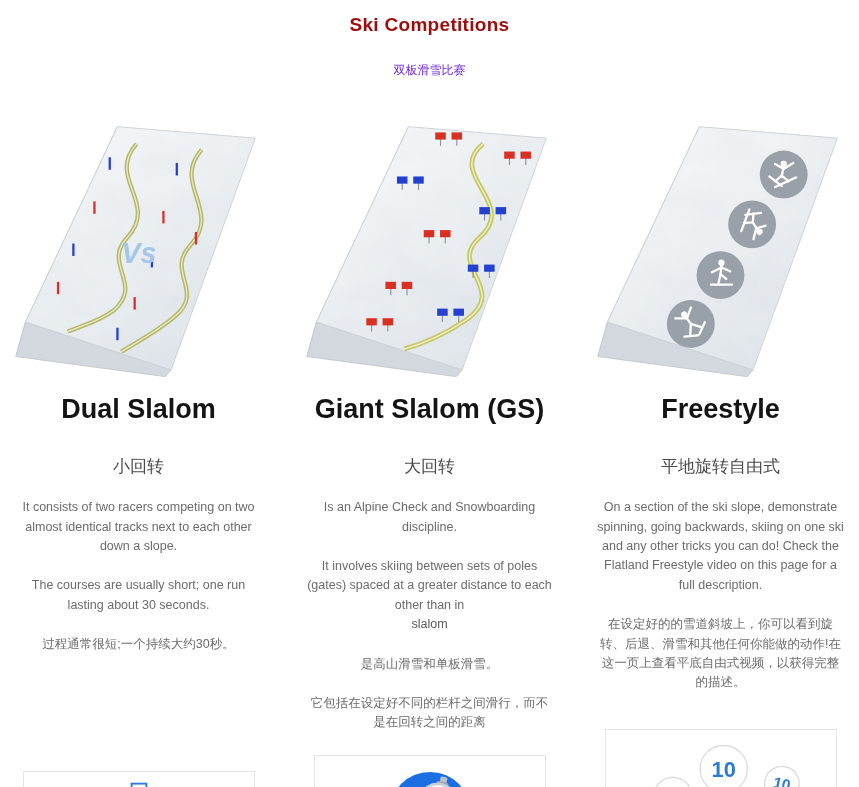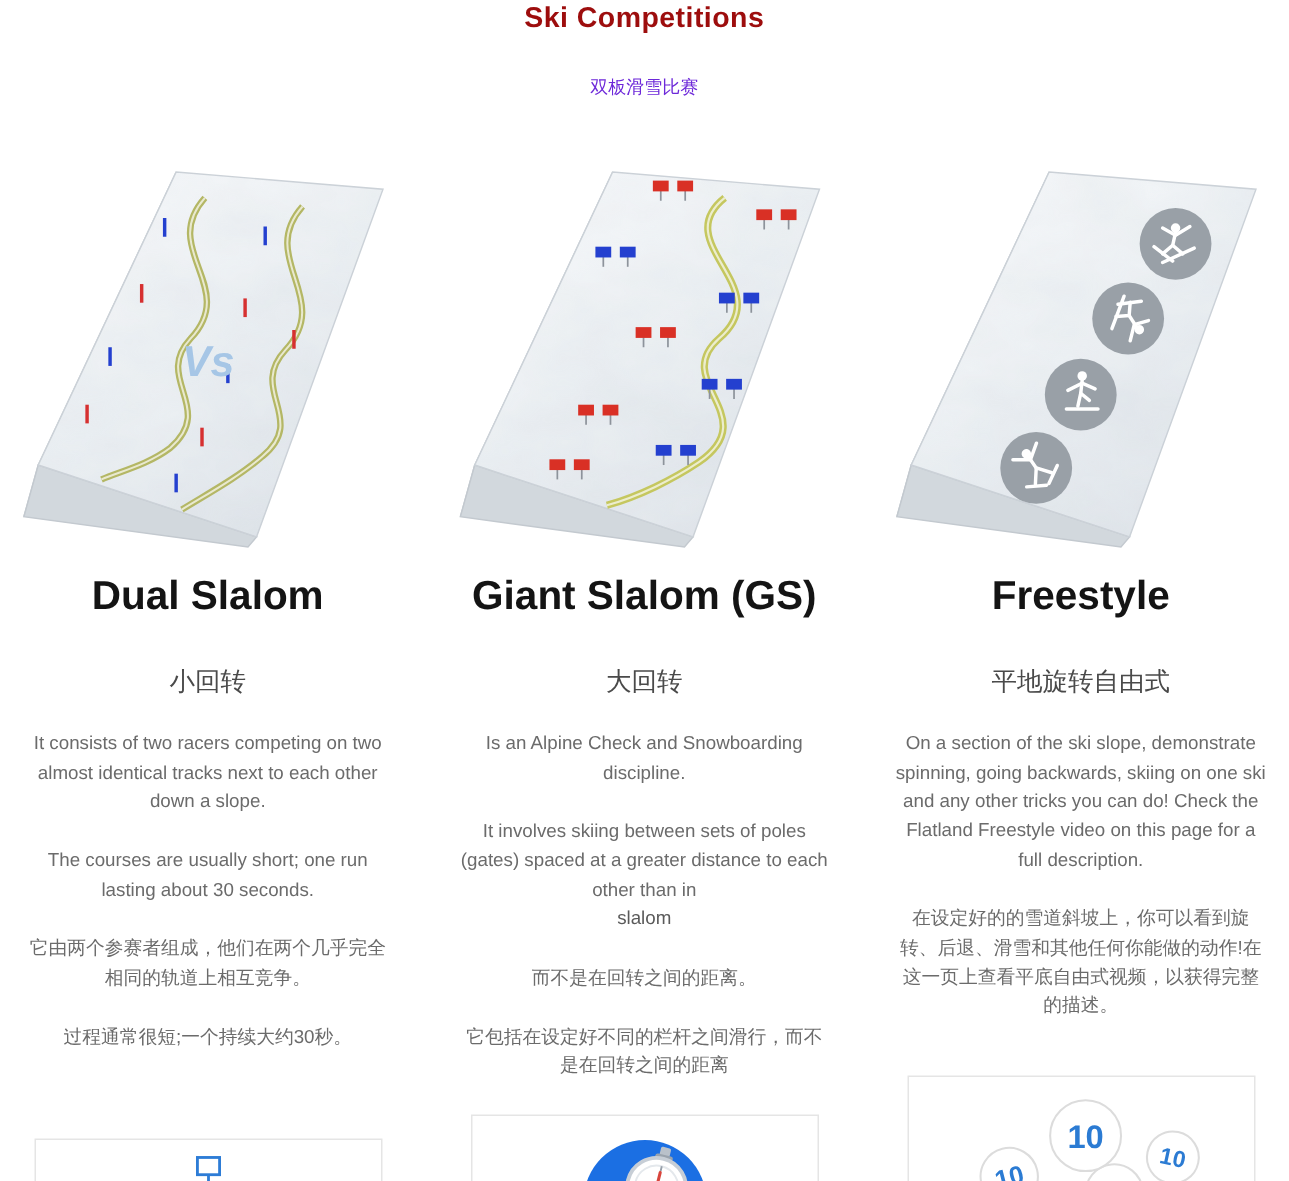--- a/index.html
+++ b/index.html
@@ -1,21 +1,21 @@
 <!DOCTYPE html>
 <html><head>
 <meta charset="utf-8">
 <style>
   * { box-sizing: border-box; margin: 0; padding: 0; }
   html, body { background: #ffffff; }
   body {
     width: 859px; min-height: 787px; margin: 0 auto;
     font-family: "Liberation Sans", sans-serif; color: #222;
   }
-  .header { text-align: center; padding-top: 2px; }
+  .header { text-align: center; padding-top: 14px; }
   .page-title { color: #9d0d0d; font-size: 19px; font-weight: bold; letter-spacing: .3px; }
   .page-subtitle { margin-top: 26px; font-size: 12px; color: #6d28d9; }
 
   .columns {
     display: grid; grid-template-columns: repeat(3, 1fr);
     column-gap: 42px; padding: 0 14px; margin-top: 40px; align-items: stretch;
   }
   .column { display: flex; flex-direction: column; align-items: center; text-align: center; }
 
   .slope-figure { width: 100%; max-width: 256px; }
@@ -94,21 +94,20 @@
           </g>
         </g>
         <text x="112" y="150" font-size="30" font-weight="bold" font-style="italic" fill="#a6c6e6">Vs</text>
       </svg>
     </div>
     <h2 class="col-heading">Dual Slalom</h2>
     <div class="sub-zh">小回转</div>
     <div class="col-text">
       <p>It consists of two racers competing on two almost identical tracks next to each other down a slope.</p>
       <p>The courses are usually short; one run lasting about 30 seconds.</p>
-      <p>它由两个参赛者组成，他们在两个几乎完全相同的轨道上相互竞争。</p>
       <p>过程通常很短;一个持续大约30秒。</p>
     </div>
     <div class="footer-figure">
       <div class="footer-box">
         <svg class="footer-icon" width="140" height="78" viewBox="0 0 170 95">
           <g stroke="#2d7cd6" stroke-width="2.3" fill="none">
             <rect x="76" y="2" width="18" height="14"></rect>
             <path d="M 85 16 L 85 27 M 45 27 L 125 27 M 45 27 L 45 35 M 125 27 L 125 35"></path>
             <rect x="36" y="35" width="18" height="14"></rect>
             <rect x="116" y="35" width="18" height="14"></rect>
@@ -209,21 +208,21 @@
               <rect x="17" width="11" height="7.5" fill="#d93025"></rect>
             </g>
         </g>
       </svg>
     </div>
     <h2 class="col-heading">Giant Slalom (GS)</h2>
     <div class="sub-zh">大回转</div>
     <div class="col-text">
       <p>Is an Alpine Check and Snowboarding discipline.</p>
       <p><span>It involves skiing between sets of poles (gates) spaced at a greater distance to each other than in</span><strong class="bold-line">slalom</strong></p>
-      <p>而不是在回转之间的距离。</p>
+      <p>是高山滑雪和单板滑雪。</p>
       <p>它包括在设定好不同的栏杆之间滑行，而不是在回转之间的距离</p>
     </div>
     <div class="footer-figure">
       <div class="footer-box">
         <svg class="footer-icon" width="94" height="94" viewBox="0 0 110 110">
           <circle cx="55" cy="55" r="48" fill="#1b6fe3"></circle>
           <g>
             <path d="M 18 96 L 44 66 L 63 82 L 40 108 Z" fill="#26386b"></path>
             <circle cx="52" cy="70" r="14" fill="#26386b"></circle>
             <rect x="24" y="84" width="20" height="8" fill="#e9eef5" transform="rotate(-42 34 88)"></rect>

